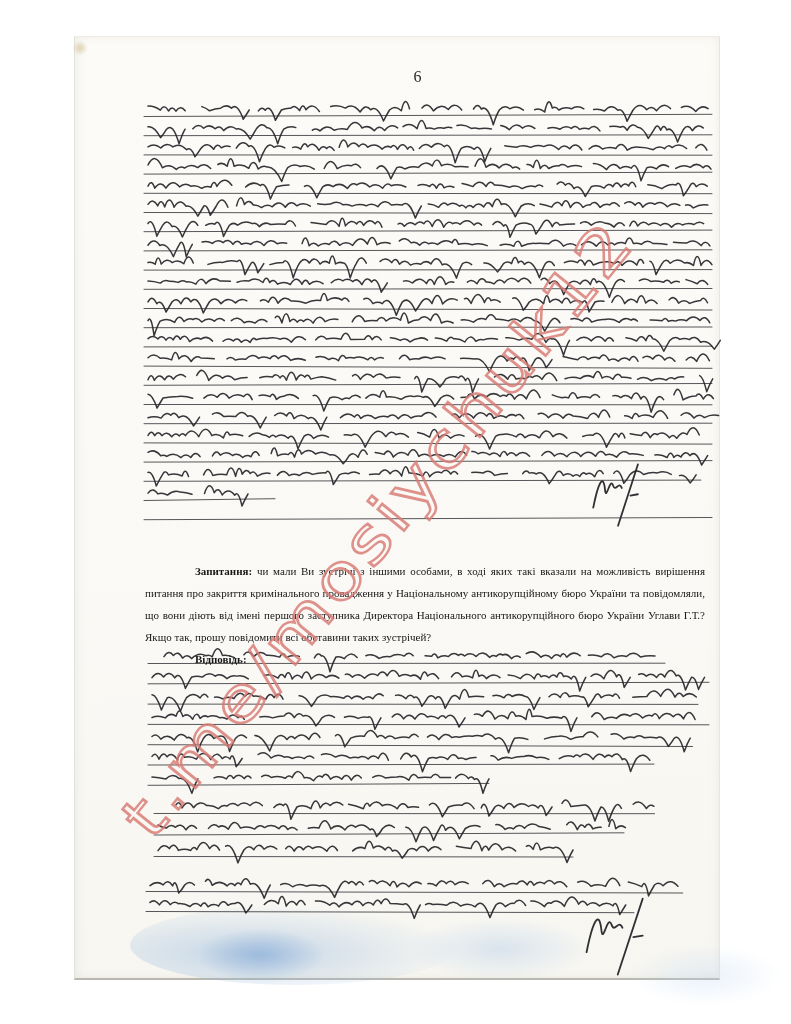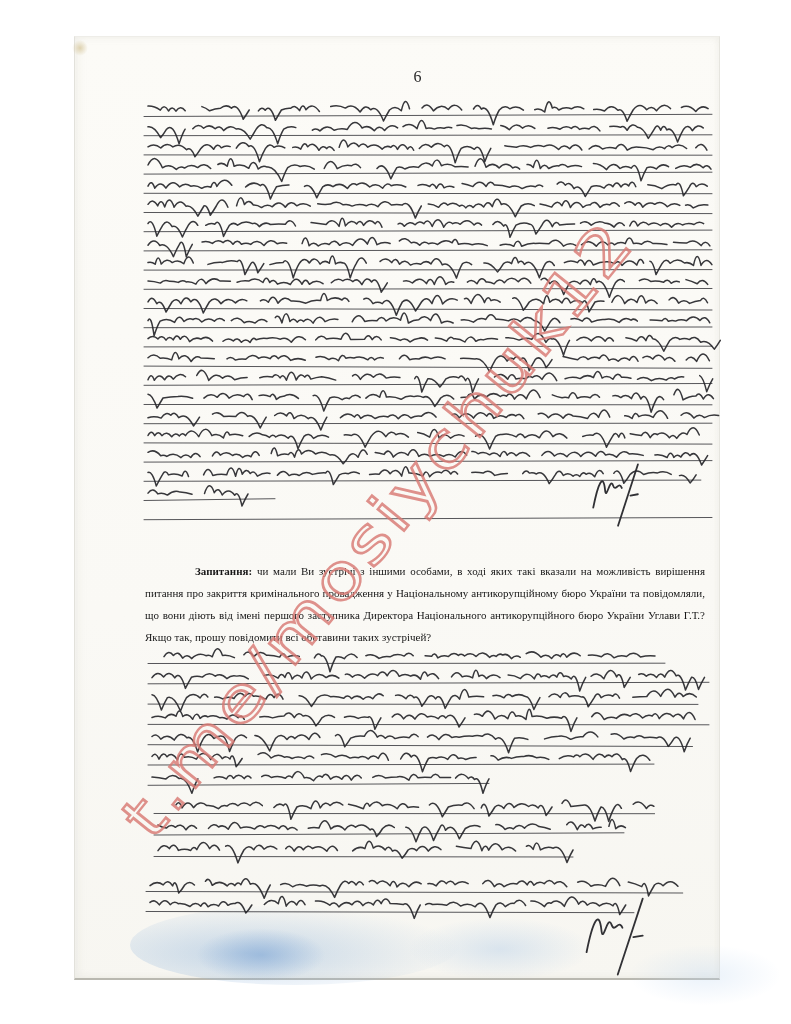--- a/index.html
+++ b/index.html
@@ -122,18 +122,19 @@
       <path d="M586.56 952.2
     C592.8 921 599.04 909.04 601.38 929.84
     C602.94 945.44 607.62 913.2 611.52 924.64
     C614.64 934 618.54 918.4 622.44 927.76
     M642.72 898.64 L617.76 974.56
     M633.36 937.12 L642.72 935.56" fill="none" stroke="#26262a" stroke-width="1.8" stroke-linecap="round" stroke-linejoin="round" opacity="0.95"></path>
     </svg>
 
   <div class="typed-block">
     <p class="q"><span class="bold">Запитання:</span> <span>чи мали Ви зустрічі з іншими особами, в ході яких такі вказали на можливість вирішення питання про закриття кримінального провадження у Національному антикорупційному бюро України та повідомляли, що вони діють від імені першого заступника Директора Національного антикорупційного бюро України Углави Г.Т.? Якщо так, прошу повідомити всі обставини таких зустрічей?</span></p>
+    <p class="a"><span class="bold">Відповідь:</span></p>
   </div>
 
   <svg class="wm-svg" width="791" height="1024" viewBox="0 0 791 1024">
     <text class="wm-text" transform="translate(152 842) rotate(-51)" textLength="772" lengthAdjust="spacingAndGlyphs" font-family="DejaVu Sans, sans-serif" font-size="62" letter-spacing="4" fill="none" stroke="#d97a74" stroke-width="2.4">t.me/mosiychuk12</text>
   </svg>
 </div>
 
 </body></html>

